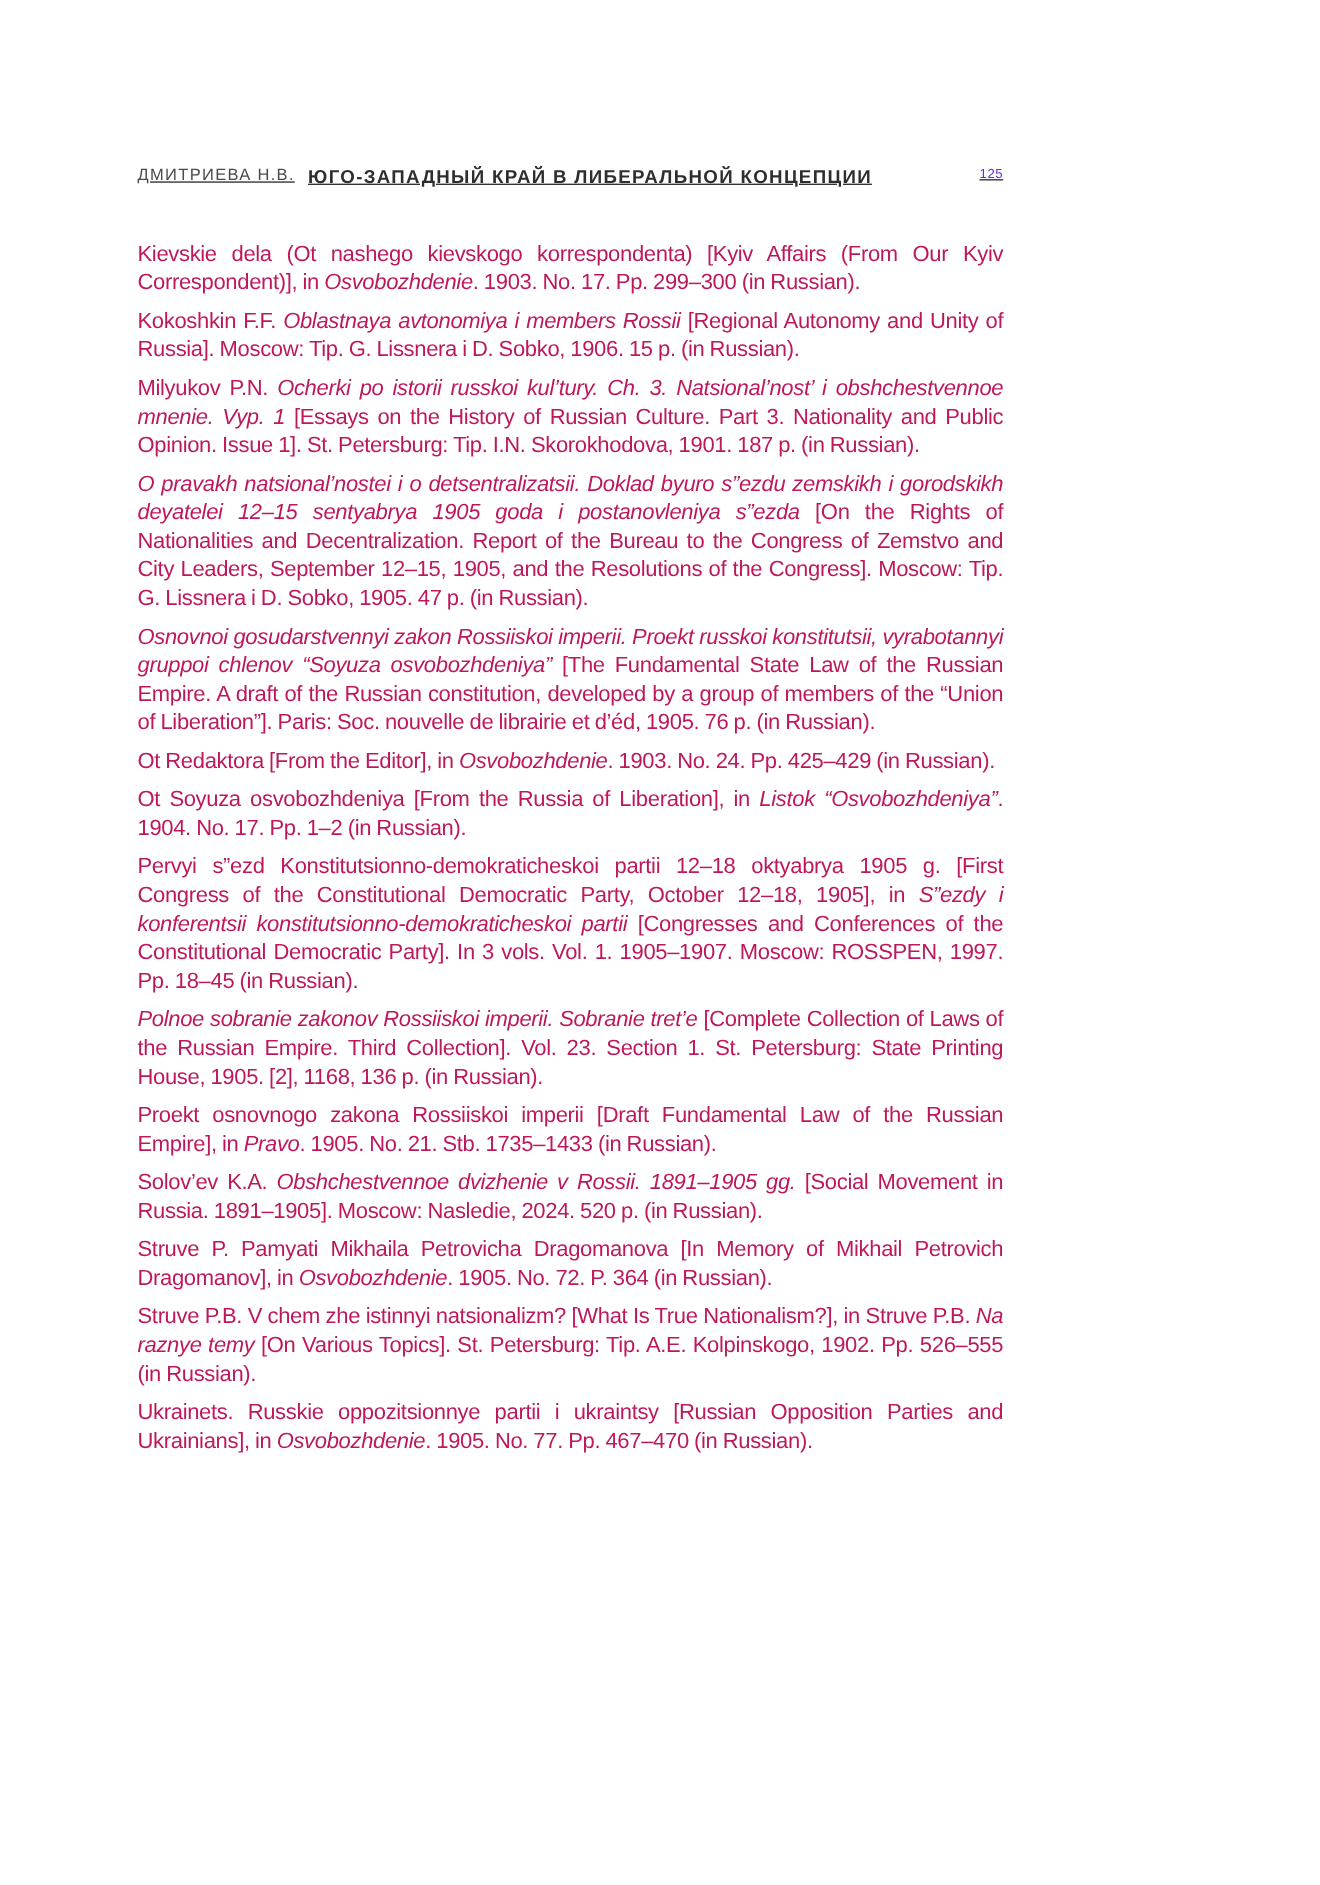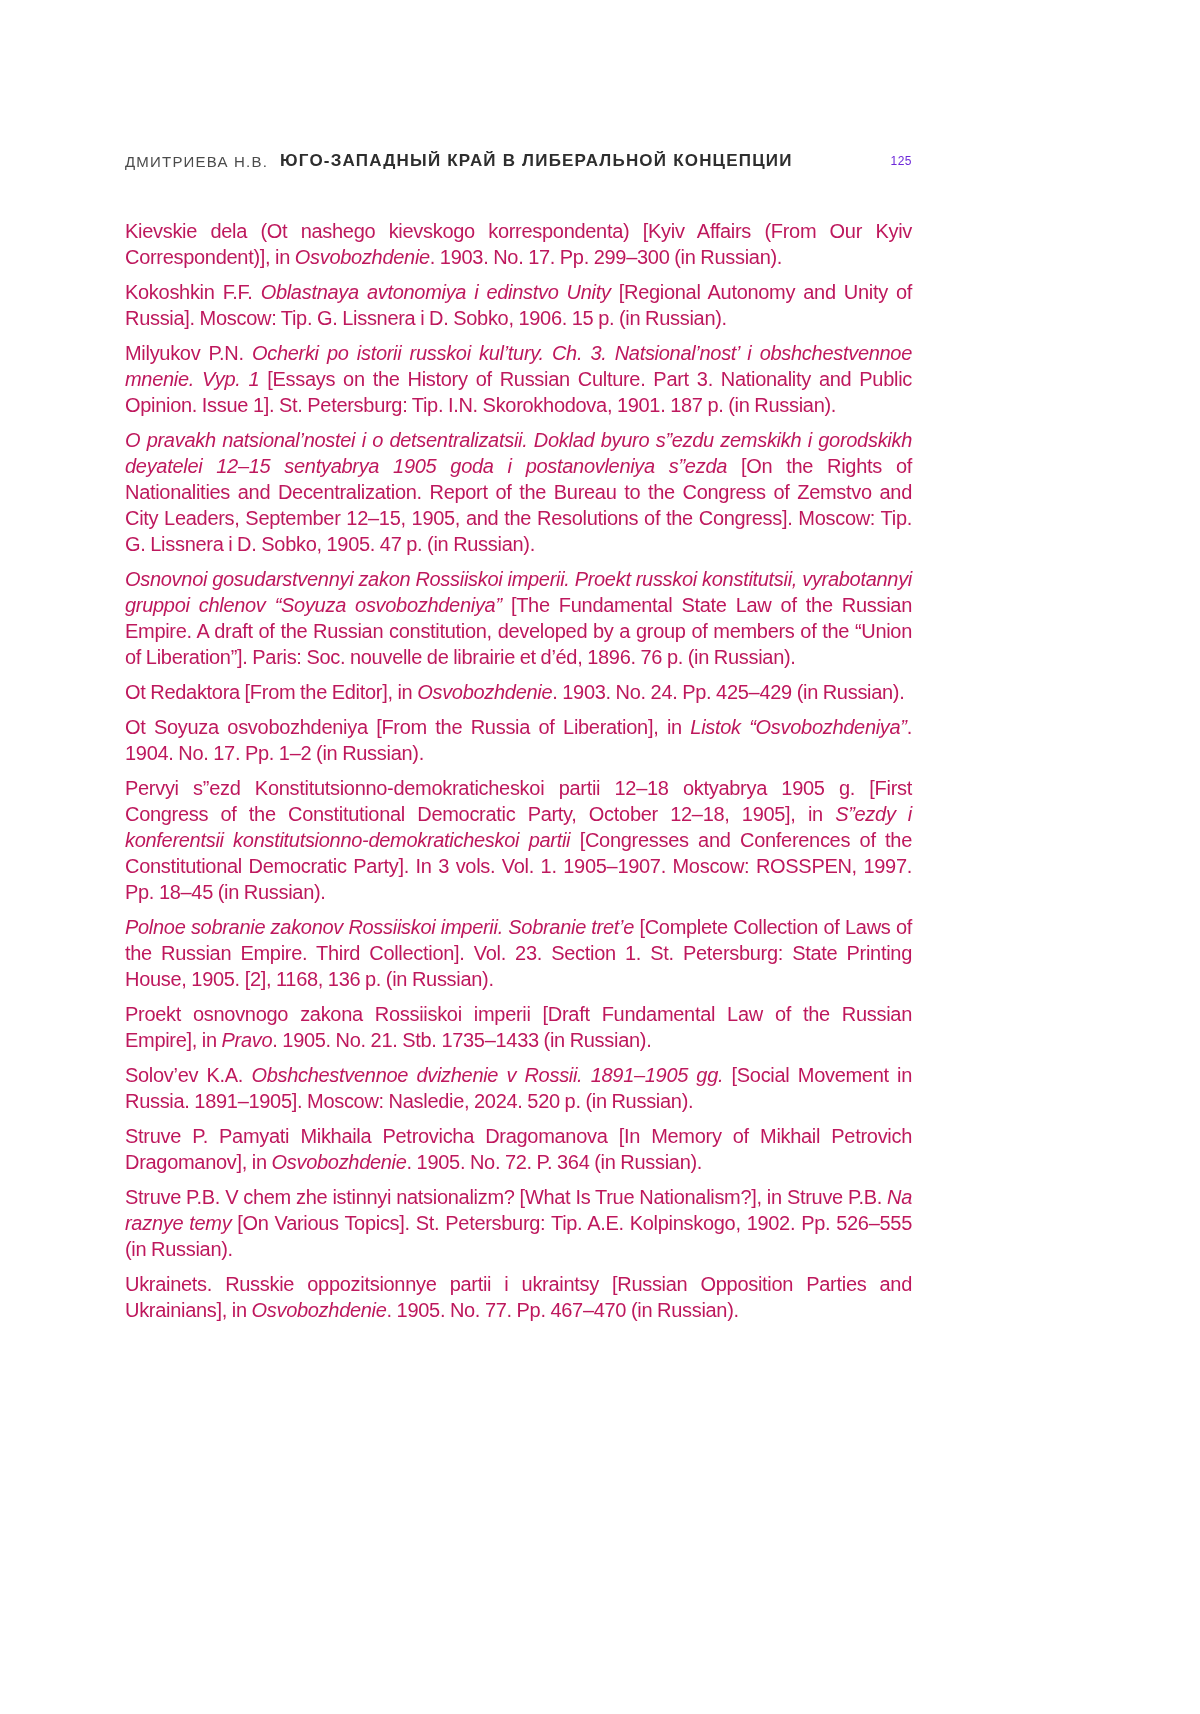--- a/index.html
+++ b/index.html
@@ -10,22 +10,23 @@
     background: #ffffff;
     font-family: "Liberation Sans", sans-serif;
     overflow: hidden;
   }
   .running-header {
     position: absolute;
     left: 125px;
     top: 151px;
     width: 787px;
     display: flex;
-    align-items: center;
+    align-items: flex-start;
     white-space: nowrap;
+    text-decoration: underline;
   }
   .running-header .author {
     font-size: 15px;
     letter-spacing: 1.2px;
     color: #4b4b4b;
     font-weight: normal;
   }
   .running-header .title {
     font-size: 17px;
     letter-spacing: 1.2px;
@@ -67,24 +68,24 @@
 <div class="page">
 
   <div class="running-header">
     <span class="author">ДМИТРИЕВА Н.В.</span>
     <span class="title">ЮГО-ЗАПАДНЫЙ КРАЙ В ЛИБЕРАЛЬНОЙ КОНЦЕПЦИИ</span>
     <span class="pagenum">125</span>
   </div>
 
   <div class="content">
       <p class="ref"><span>Kievskie dela (Ot nashego kievskogo korrespondenta) [Kyiv Affairs (From Our Kyiv Correspondent)], in </span><i>Osvobozhdenie</i><span>. 1903. No. 17. Pp. 299–300 (in Russian).</span></p>
-      <p class="ref"><span>Kokoshkin F.F. </span><i>Oblastnaya avtonomiya i edinstvo Unity</i><span> [Regional Autonomy and Unity of Russia]. Moscow: Tip. G. Lissnera i D. Sobko, 1906. 15 p. (in Russian).</span></p>
+      <p class="ref"><span>Kokoshkin F.F. </span><i>Oblastnaya avtonomiya i members Rossii</i><span> [Regional Autonomy and Unity of Russia]. Moscow: Tip. G. Lissnera i D. Sobko, 1906. 15 p. (in Russian).</span></p>
       <p class="ref"><span>Milyukov P.N. </span><i>Ocherki po istorii russkoi kul’tury. Ch. 3. Natsional’nost’ i obshchestvennoe mnenie. Vyp. 1</i><span> [Essays on the History of Russian Culture. Part 3. Nationality and Public Opinion. Issue 1]. St. Petersburg: Tip. I.N. Skorokhodova, 1901. 187 p. (in Russian).</span></p>
       <p class="ref"><i>O pravakh natsional’nostei i o detsentralizatsii. Doklad byuro s”ezdu zemskikh i gorodskikh deyatelei 12–15 sentyabrya 1905 goda i postanovleniya s”ezda</i><span> [On the Rights of Nationalities and Decentralization. Report of the Bureau to the Congress of Zemstvo and City Leaders, September 12–15, 1905, and the Resolutions of the Congress]. Moscow: Tip. G. Lissnera i D. Sobko, 1905. 47 p. (in Russian).</span></p>
-      <p class="ref"><i>Osnovnoi gosudarstvennyi zakon Rossiiskoi imperii. Proekt russkoi konstitutsii, vyrabotannyi gruppoi chlenov “Soyuza osvobozhdeniya”</i><span> [The Fundamental State Law of the Russian Empire. A draft of the Russian constitution, developed by a group of members of the “Union of Liberation”]. Paris: Soc. nouvelle de librairie et d’éd, 1896. 76 p. (in Russian).</span></p>
+      <p class="ref"><i>Osnovnoi gosudarstvennyi zakon Rossiiskoi imperii. Proekt russkoi konstitutsii, vyrabotannyi gruppoi chlenov “Soyuza osvobozhdeniya”</i><span> [The Fundamental State Law of the Russian Empire. A draft of the Russian constitution, developed by a group of members of the “Union of Liberation”]. Paris: Soc. nouvelle de librairie et d’éd, 1905. 76 p. (in Russian).</span></p>
       <p class="ref"><span>Ot Redaktora [From the Editor], in </span><i>Osvobozhdenie</i><span>. 1903. No. 24. Pp. 425–429 (in Russian).</span></p>
       <p class="ref"><span>Ot Soyuza osvobozhdeniya [From the Russia of Liberation], in </span><i>Listok “Osvobozhdeniya”</i><span>. 1904. No. 17. Pp. 1–2 (in Russian).</span></p>
       <p class="ref"><span>Pervyi s”ezd Konstitutsionno-demokraticheskoi partii 12–18 oktyabrya 1905 g. [First Congress of the Constitutional Democratic Party, October 12–18, 1905], in </span><i>S”ezdy i konferentsii konstitutsionno-demokraticheskoi partii</i><span> [Congresses and Conferences of the Constitutional Democratic Party]. In 3 vols. Vol. 1. 1905–1907. Moscow: ROSSPEN, 1997. Pp. 18–45 (in Russian).</span></p>
       <p class="ref"><i>Polnoe sobranie zakonov Rossiiskoi imperii. Sobranie tret’e</i><span> [Complete Collection of Laws of the Russian Empire. Third Collection]. Vol. 23. Section 1. St. Petersburg: State Printing House, 1905. [2], 1168, 136 p. (in Russian).</span></p>
       <p class="ref"><span>Proekt osnovnogo zakona Rossiiskoi imperii [Draft Fundamental Law of the Russian Empire], in </span><i>Pravo</i><span>. 1905. No. 21. Stb. 1735–1433 (in Russian).</span></p>
       <p class="ref"><span>Solov’ev K.A. </span><i>Obshchestvennoe dvizhenie v Rossii. 1891–1905 gg.</i><span> [Social Movement in Russia. 1891–1905]. Moscow: Nasledie, 2024. 520 p. (in Russian).</span></p>
       <p class="ref"><span>Struve P. Pamyati Mikhaila Petrovicha Dragomanova [In Memory of Mikhail Petrovich Dragomanov], in </span><i>Osvobozhdenie</i><span>. 1905. No. 72. P. 364 (in Russian).</span></p>
       <p class="ref"><span>Struve P.B. V chem zhe istinnyi natsionalizm? [What Is True Nationalism?], in Struve P.B. </span><i>Na raznye temy</i><span> [On Various Topics]. St. Petersburg: Tip. A.E. Kolpinskogo, 1902. Pp. 526–555 (in Russian).</span></p>
       <p class="ref"><span>Ukrainets. Russkie oppozitsionnye partii i ukraintsy [Russian Opposition Parties and Ukrainians], in </span><i>Osvobozhdenie</i><span>. 1905. No. 77. Pp. 467–470 (in Russian).</span></p>
     </div>

